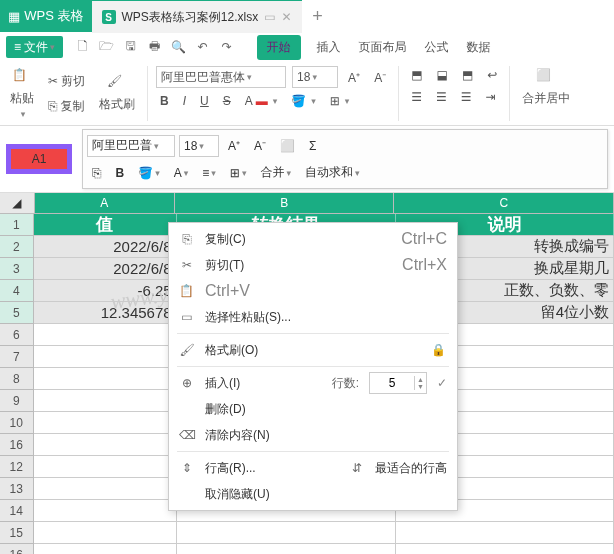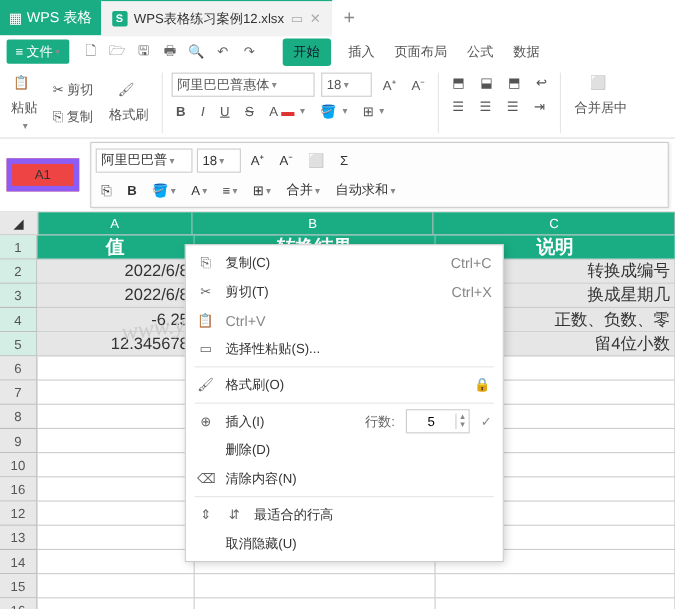--- a/index.html
+++ b/index.html
@@ -7,21 +7,21 @@
 .app-tag{display:flex;align-items:center;gap:4px;background:#1aad83;color:#fff;height:32px;padding:0 8px;font-size:13px}
 .doc-tab{display:flex;align-items:center;gap:6px;background:#f2f2f2;padding:0 10px;height:32px;border-top:2px solid #1aad83}
 .doc-icon{width:14px;height:14px;background:#1aad83;border-radius:2px;display:inline-flex;align-items:center;justify-content:center;color:#fff;font-size:10px;font-weight:bold}
 .newtab{width:32px;text-align:center;color:#888;font-size:18px}
 .menubar{display:flex;align-items:center;height:30px;padding-left:6px;gap:2px}
 .menu-file{display:flex;align-items:center;background:#1aad83;color:#fff;padding:0 8px;height:22px;border-radius:2px;font-size:12px}
 .menu-icons{display:flex;gap:8px;padding:0 10px;color:#666}
 .mi{width:16px;height:16px;display:inline-flex;align-items:center;justify-content:center}
 .tabs{display:flex;gap:14px;padding-left:10px}
 .tab{color:#555;padding:4px 2px}
-.tab.active{background:#1aad83;color:#0f172a;padding:4px 10px;border-radius:3px}
+.tab.active{background:#1aad83;color:#701a75;padding:4px 10px;border-radius:3px}
 .ribbon{display:flex;padding:4px 6px;border-bottom:1px solid #ddd;gap:8px}
 .rgroup{display:flex;flex-direction:column;gap:4px;border-right:1px solid #e5e5e5;padding-right:8px}
 .rgroup:last-child{border-right:none}
 .rbig{display:flex;flex-direction:column;align-items:center;gap:2px;padding:2px 4px;color:#555}
 .ricon{width:20px;height:20px;color:#666}
 .rrow{display:flex;align-items:center;gap:6px;color:#555}
 .rbtn{display:flex;align-items:center;gap:3px;padding:2px 4px}
 .fontbox{display:flex;align-items:flex-end}
 .combo{border:1px solid #ccc;height:20px;display:flex;align-items:center;padding:0 4px;background:#fff}
 .dd{color:#888;font-size:9px;margin-left:2px}
@@ -39,21 +39,21 @@
 .rh{width:34px;background:#e8e8e8;border-right:1px solid #bbb;border-bottom:1px solid #bbb;display:flex;align-items:center;justify-content:center;color:#555}
 .rh.sel{background:#d4eee5}
 .cell{border-right:1px solid #ccc;border-bottom:1px solid #ccc;display:flex;align-items:center;padding:0 4px;overflow:hidden;white-space:nowrap}
 .hdr-cell{background:#1aad83;color:#fff;justify-content:center;font-size:17px;font-weight:bold;border-right:1px solid #7dd0b9}
 .datacell{background:#e6e6e6;justify-content:flex-end;font-size:15px}
 .desc{background:#e6e6e6;font-size:15px}
 .ctxmenu{position:absolute;left:168px;top:222px;width:288px;background:#fff;border:1px solid #ccc;box-shadow:2px 2px 8px rgba(0,0,0,.2);padding:3px 0;z-index:10}
 .cmi{display:flex;align-items:center;height:26px;padding:0 10px;gap:10px}
 .cmicon{width:16px;text-align:center;color:#666}
 .cmtext{flex:1;color:#333}
-.cmshort{color:#888;font-size:13px}
+.cmshort{color:#888;font-size:16px}
 .cmsep{height:1px;background:#e5e5e5;margin:3px 8px}
 .cmspin{display:flex;align-items:center;border:1px solid #ccc;height:20px}
 .cmspin input{border:none;width:40px;text-align:center;font-size:12px;outline:none}
 .arrow{position:absolute;left:392px;top:423px;color:#e2332d;font-size:28px;transform:rotate(30deg);z-index:9}
 .watermark{position:absolute;left:110px;top:280px;color:#ccc;font-size:22px;font-style:italic;z-index:8;transform:rotate(-8deg);pointer-events:none;font-family:serif}
 </style>
 </head>
 <body>
 
 <div class="titlebar">
@@ -360,20 +360,21 @@
       <span class="cmicon"></span>
       <span class="cmtext">删除(D)</span>
     </div>
   <div class="cmi">
       <span class="cmicon">⌫</span>
       <span class="cmtext">清除内容(N)</span>
     </div>
   <div class="cmsep"></div>
   <div class="cmi">
       <span class="cmicon">⇕</span>
+      <span class="cmtext">行高(R)...</span>
       <span class="cmicon">⇵</span>
       <span style="color:#333">最适合的行高</span>
     </div>
   <div class="cmi">
       <span class="cmicon"></span>
       <span class="cmtext">取消隐藏(U)</span>
     </div>
 </div>
 
 </body></html>

